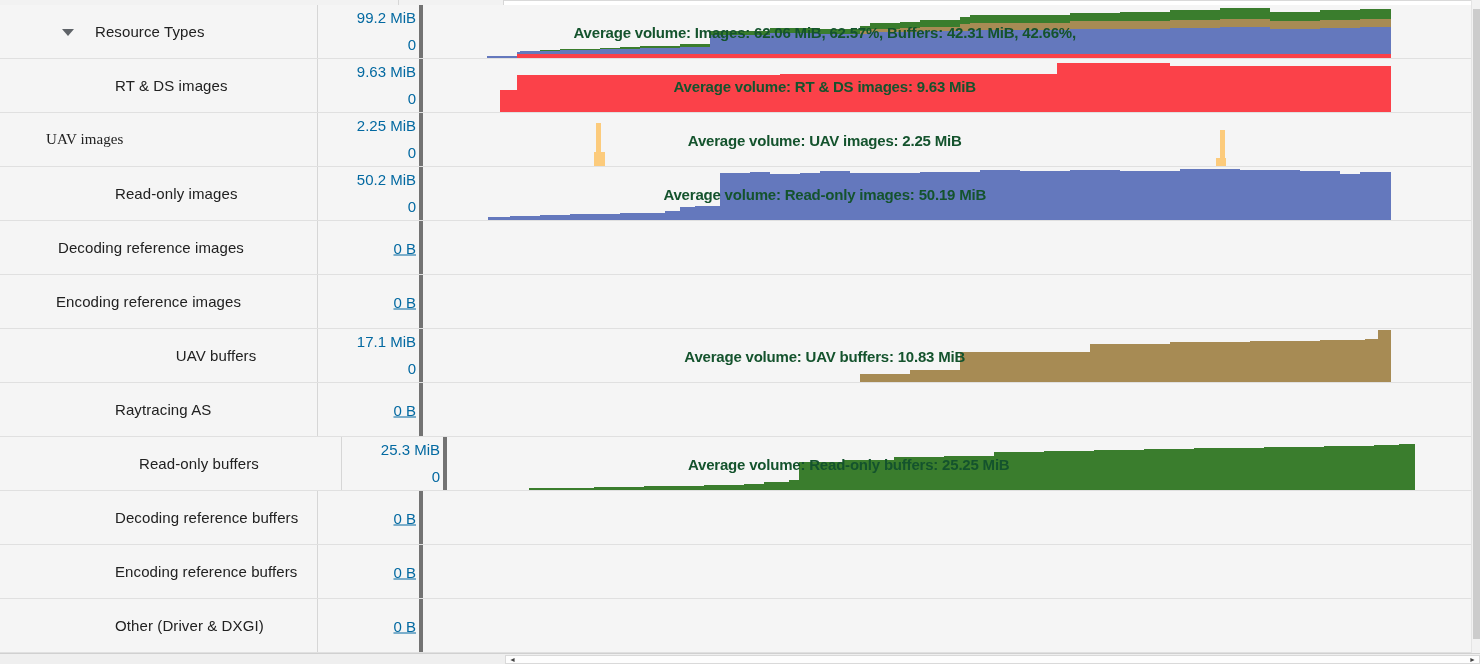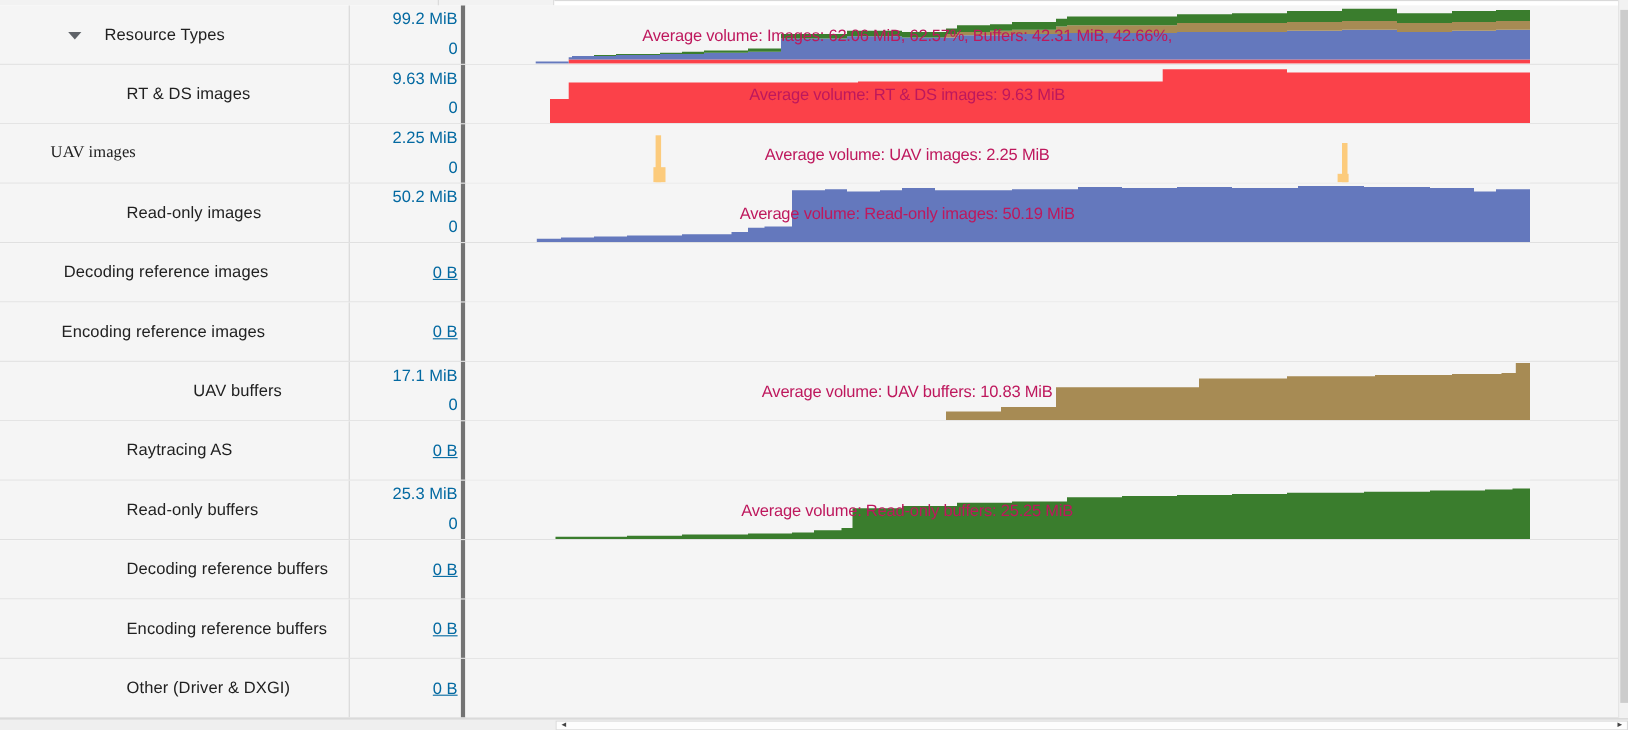--- a/index.html
+++ b/index.html
@@ -20,21 +20,21 @@
   .expander.visible{display:block;}
   .row-label{font-size:15px;color:#212121;letter-spacing:.1px;}
   .value-cell{position:relative;width:105px;box-sizing:border-box;border-right:4px solid #737373;
               font-size:15px;color:#0369a1;text-align:right;}
   .vmax{position:absolute;top:4px;right:3px;white-space:nowrap;}
   .vmin{position:absolute;bottom:5px;right:3px;white-space:nowrap;}
   .vsingle{position:absolute;top:50%;right:3px;transform:translateY(-50%);white-space:nowrap;text-decoration:underline;}
   .chart-cell{position:relative;width:968px;box-sizing:border-box;background:#f5f5f5;overflow:hidden;}
   .chart-cell svg{position:absolute;left:0;top:0;width:968px;height:53px;display:block;}
   .annotation{position:absolute;left:41.5%;top:50%;transform:translate(-50%,-47%);
-              font-size:15px;font-weight:400;color:#be185d;white-space:nowrap;letter-spacing:-0.2px;}
+              font-size:15px;font-weight:700;color:#14532d;white-space:nowrap;letter-spacing:-0.2px;}
   
   .vscroll{position:absolute;top:0;right:0;width:9px;height:653px;background:#f2f2f2;border-left:1px solid #e4e4e4;box-sizing:border-box;}
   .vthumb{position:absolute;top:9px;left:1px;width:7px;height:630px;background:#cccccc;}
   
   .bottombar{position:absolute;left:0;top:653px;width:1480px;height:11px;background:#efefef;border-top:1px solid #d0d0d0;box-sizing:border-box;}
   .hscroll{position:absolute;left:505px;top:1px;width:975px;height:9px;background:#fdfdfd;border:1px solid #d9d9d9;box-sizing:border-box;}
   .h-arrow{position:absolute;top:0;width:11px;height:7px;font-size:7px;line-height:7px;color:#444;text-align:center;cursor:pointer;}
   .h-arrow.left{left:1px;}
   .h-arrow.right{right:1px;}
 </style>
@@ -169,21 +169,21 @@
       </div>
       <div class="cell value-cell">
           <div class="vsingle">0 B</div>
         </div>
       <div class="cell chart-cell">
         <svg preserveAspectRatio="none" viewBox="0 0 968 53"></svg>
 
       </div>
     </div>
       <div class="row">
-      <div class="cell label-cell" style="padding-left: 115px;">
+      <div class="cell label-cell" style="padding-left: 115px; margin-left: 24px;">
 
         <span class="row-label">Read-only buffers</span>
       </div>
       <div class="cell value-cell">
           <div class="vmax">25.3 MiB</div>
           <div class="vmin">0</div>
         </div>
       <div class="cell chart-cell">
         <svg preserveAspectRatio="none" viewBox="0 0 968 53">
             <polygon points="0,53 82,53 82,51 147,51 147,50 197,50 197,49 257,49 257,48 297,48 297,47 317,47 317,45 342,45 342,43 352,43 352,25 397,25 397,23 447,23 447,20 497,20 497,19 547,19 547,15 597,15 597,14 647,14 647,13 697,13 697,12 747,12 747,11 817,11 817,10 877,10 877,9 927,9 927,8 952,8 952,7 968,7 968,7 968,7 968,53 968,53 968,53 952,53 952,53 927,53 927,53 877,53 877,53 817,53 817,53 747,53 747,53 697,53 697,53 647,53 647,53 597,53 597,53 547,53 547,53 497,53 497,53 447,53 447,53 397,53 397,53 352,53 352,53 342,53 342,53 317,53 317,53 297,53 297,53 257,53 257,53 197,53 197,53 147,53 147,53 82,53 82,53 0,53" fill="#3a7d2d"></polygon>

